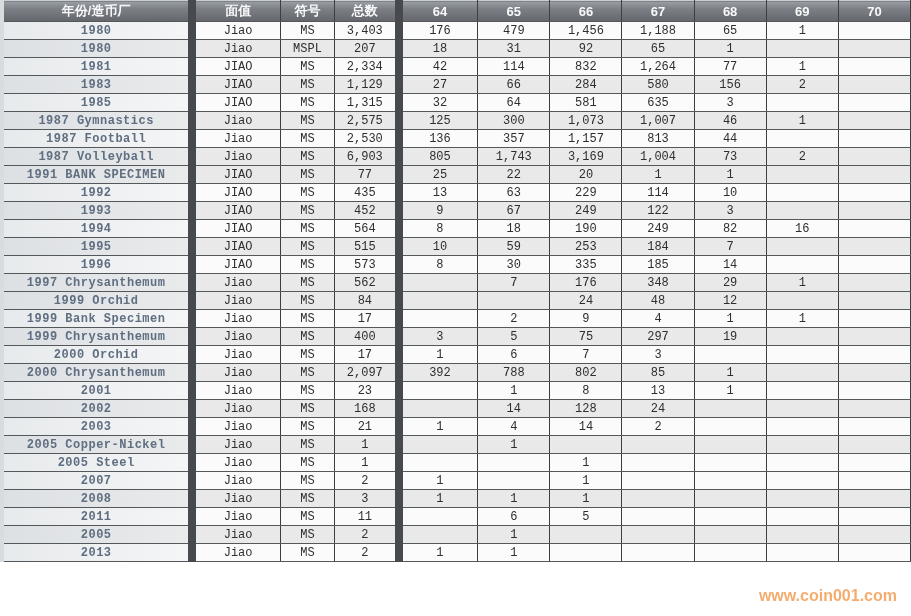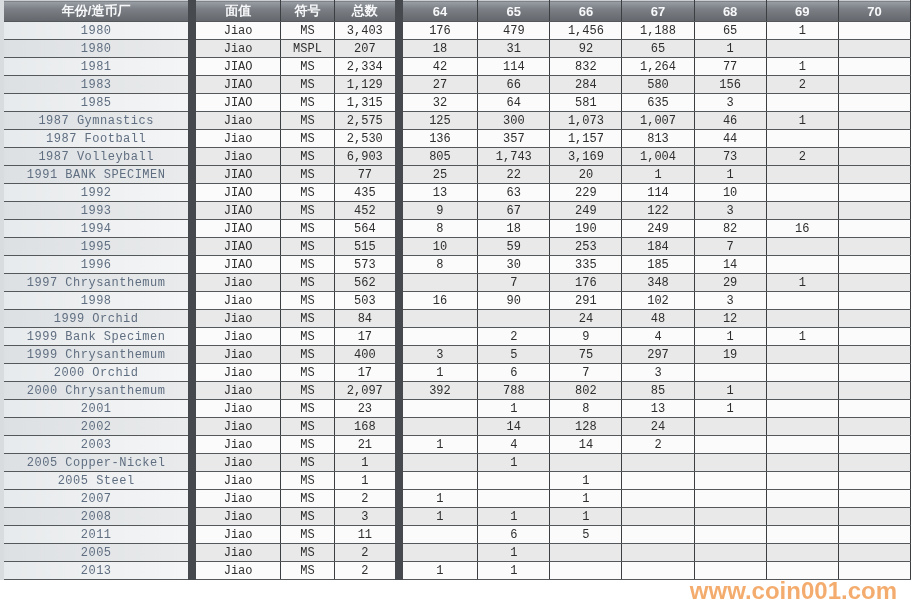--- a/index.html
+++ b/index.html
@@ -37,32 +37,32 @@
   }
   tbody td {
     height: 18px;
     font-size: 12px;
     color: #2e2e2e;
   }
   tr.odd td  { background: #fbfbfb; }
   tr.even td { background: #e9e9e9; }
   td.year-cell {
     color: #5f6e80;
-    font-weight: normal;
+    font-weight: bold;
     letter-spacing: 0.5px;
   }
   tr.odd td.year-cell  { background: linear-gradient(to right, #e7eaec, #f4f5f6); }
   tr.even td.year-cell { background: linear-gradient(to right, #dde0e3, #e8eaeb); }
   .sep-left { border-left: 8px solid #46494d; }
   .watermark {
     position: absolute;
     right: 14px;
     bottom: 11px;
     font-family: "Liberation Sans", "DejaVu Sans", sans-serif;
-    font-size: 24px;
+    font-size: 16px;
     font-weight: bold;
     color: #f3a45f;
     opacity: 0.9;
     pointer-events: none;
   }
 </style>
 </head>
 <body>
 
 <div class="page">
@@ -284,33 +284,20 @@
           <td>MS</td>
           <td>562</td>
           <td class="sep-left"></td>
           <td>7</td>
           <td>176</td>
           <td>348</td>
           <td>29</td>
           <td>1</td>
           <td></td>
         </tr>
-        <tr class="odd">
-          <td class="year-cell">1998</td>
-          <td class="sep-left">Jiao</td>
-          <td>MS</td>
-          <td>503</td>
-          <td class="sep-left">16</td>
-          <td>90</td>
-          <td>291</td>
-          <td>102</td>
-          <td>3</td>
-          <td></td>
-          <td></td>
-        </tr>
         <tr class="even">
           <td class="year-cell">1999 Orchid</td>
           <td class="sep-left">Jiao</td>
           <td>MS</td>
           <td>84</td>
           <td class="sep-left"></td>
           <td></td>
           <td>24</td>
           <td>48</td>
           <td>12</td>

